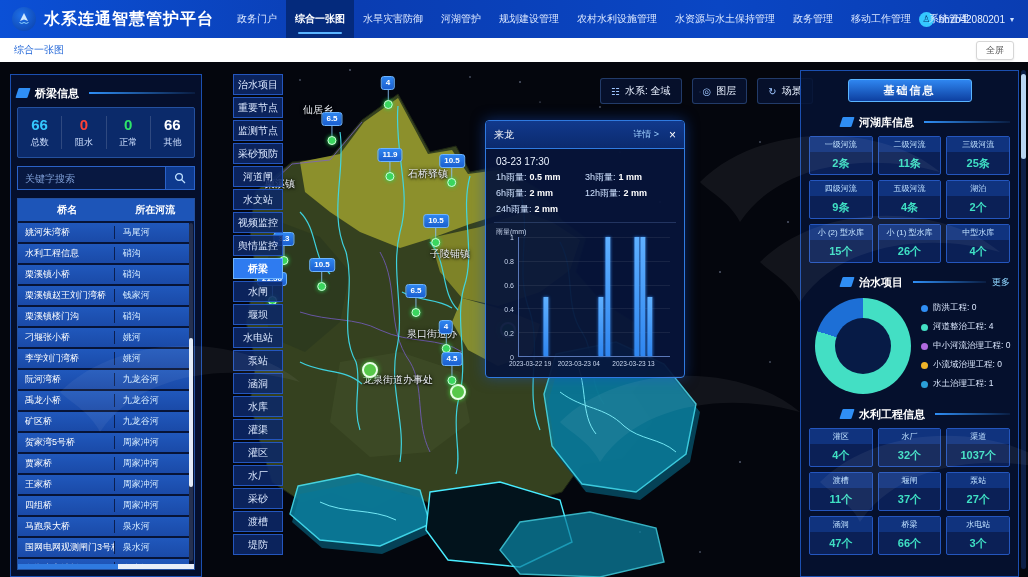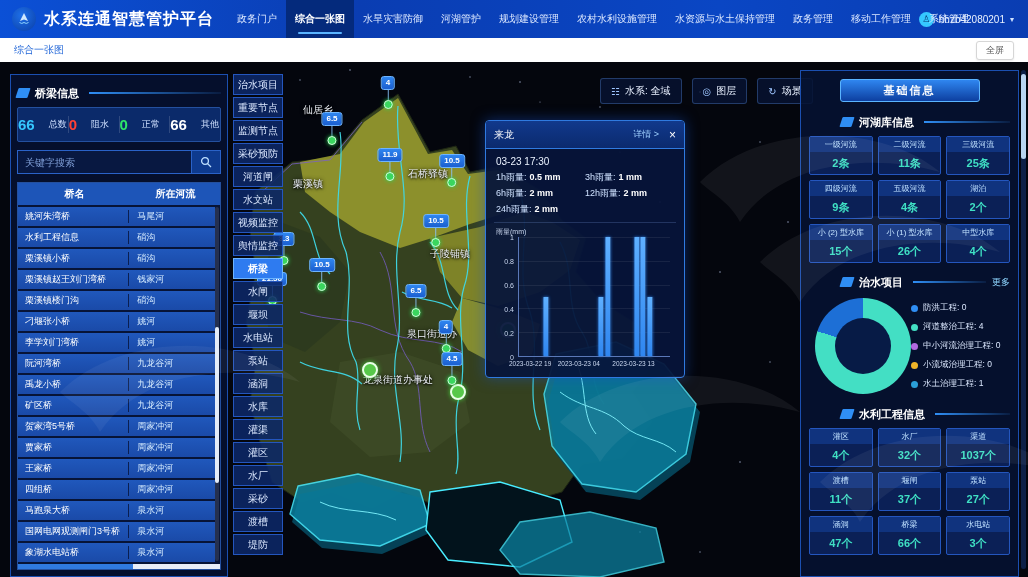--- a/index.html
+++ b/index.html
@@ -36,28 +36,28 @@
     font-size:8px;font-weight:bold;color:#fff;padding:1px 4px;line-height:10px;white-space:nowrap;}
   .stem{width:1px;height:10px;background:rgba(140,200,255,.85);}
   .dot{width:7px;height:7px;border-radius:50%;background:#3ad65e;border:1px solid #d2ffdd;box-shadow:0 0 4px #2bd654;}
   .station{position:absolute;z-index:6;width:12px;height:12px;border-radius:50%;background:#57c84a;border:2px solid #eaffe8;box-shadow:0 0 5px #45d13c;transform:translate(-50%,-50%);cursor:pointer;}
   
   .map-controls{position:absolute;z-index:8;top:16px;left:600px;display:flex;gap:10px;}
   .mc-btn{display:flex;align-items:center;gap:5px;background:rgba(7,18,48,.88);border:1px solid rgba(90,140,220,.35);
     border-radius:3px;color:#e8f0ff;font-size:10px;padding:5px 10px;cursor:pointer;font-family:inherit;}
   .mc-icon{font-size:10px;color:#9fc6ff;}
   
-  .left-panel{position:absolute;z-index:10;left:10px;top:12px;width:218px;height:503px;box-sizing:border-box;
+  .left-panel{position:absolute;z-index:10;left:10px;top:12px;width:192px;height:503px;box-sizing:border-box;
     background:rgba(6,18,50,.85);border:1px solid #1b4fb0;display:flex;flex-direction:column;padding:6px;}
   .card-head{display:flex;align-items:center;gap:6px;height:20px;margin:2px 0 4px;}
   .accent{width:12px;height:10px;background:#2f8ef5;transform:skewX(-18deg);border-radius:1px;}
   .card-title{font-size:11px;font-weight:bold;color:#fff;white-space:nowrap;}
   .head-line{flex:1;height:2px;background:linear-gradient(90deg,#2f8ef5,rgba(47,142,245,.1));margin-left:4px;}
   .stats{display:flex;background:#0b2a6a;border:1px solid #24509e;border-radius:2px;padding:8px 0;margin-bottom:8px;}
-  .stat{flex:1;display:flex;flex-direction:row;align-items:center;gap:14px;border-right:1px solid rgba(255,255,255,.15);}
+  .stat{flex:1;display:flex;flex-direction:column;align-items:center;gap:3px;border-right:1px solid rgba(255,255,255,.15);}
   .stat:last-child{border-right:none;}
   .stat-val{font-size:15px;font-weight:bold;color:var(--c,#fff);}
   .stat-label{font-size:9px;color:#cfe0ff;}
   .search-row{display:flex;height:24px;margin-bottom:8px;}
   .search-input{flex:1;background:rgba(10,30,80,.6);border:1px solid #2a62c8;border-right:none;color:#e8f0ff;
     font-size:10px;padding:0 7px;outline:none;font-family:inherit;}
   .search-input::placeholder{color:#7f9ed6;}
   .search-btn{width:30px;background:#0e3a8e;border:1px solid #2a62c8;cursor:pointer;display:flex;align-items:center;justify-content:center;}
   .table{flex:1;display:flex;flex-direction:column;border:1px solid #24509e;position:relative;overflow:hidden;background:rgba(8,24,64,.6);}
   .t-head{display:flex;background:#1d55b8;height:22px;align-items:center;font-size:10px;font-weight:bold;color:#fff;flex:none;}
@@ -95,30 +95,30 @@
   .plot{position:absolute;inset:0;border-left:1px solid #5a78b8;border-bottom:1px solid #5a78b8;
     background:repeating-linear-gradient(180deg,rgba(255,255,255,.07) 0 1px,transparent 1px 20%);}
   .bar{position:absolute;bottom:0;width:5px;background:linear-gradient(180deg,#5fb0ff,#2f86f0);transform:translateX(-50%);box-shadow:0 0 3px #2f86f0;}
   .yticks{position:absolute;left:-22px;top:0;bottom:0;width:20px;}
   .ytick{position:absolute;right:2px;transform:translateY(-50%);font-size:7px;color:#cbd8f0;}
   .xticks{position:absolute;left:24px;right:6px;bottom:1px;height:10px;}
   .xtick{position:absolute;transform:translateX(-50%);font-size:6.5px;color:#cbd8f0;white-space:nowrap;}
   
   .right-panel{position:absolute;z-index:10;left:800px;top:8px;width:219px;height:507px;box-sizing:border-box;
     background:rgba(6,18,50,.88);border:1px solid #1b4fb0;padding:6px 8px;display:flex;flex-direction:column;overflow:hidden;}
-  .info-btn{margin:2px auto 8px;display:block;width:140px;height:23px;background:linear-gradient(180deg,#2f86f0,#0d3fa0);
+  .info-btn{margin:2px auto 8px;display:block;width:124px;height:23px;background:linear-gradient(180deg,#2f86f0,#0d3fa0);
     border:1px solid #5ab4ff;border-radius:3px;color:#fff;font-size:11px;font-weight:bold;cursor:pointer;font-family:inherit;letter-spacing:2px;}
   .sec-head{display:flex;align-items:center;gap:6px;height:18px;margin:3px 0 5px;padding-left:32px;}
   .sec-title{font-size:11px;font-weight:bold;white-space:nowrap;}
   .sec-more{font-size:9px;color:#8fd6ff;cursor:pointer;margin-left:auto;text-decoration:none;}
   .card-grid{display:grid;grid-template-columns:repeat(3,1fr);gap:5px;margin-bottom:7px;}
   .mini-card{border:1px solid #2456be;background:rgba(12,36,96,.8);border-radius:2px;overflow:hidden;cursor:pointer;}
   .mini-label{display:block;background:#10337e;font-size:8px;color:#bfe0ff;text-align:center;line-height:15px;height:15px;white-space:nowrap;overflow:hidden;}
   .mini-value{display:block;font-size:11px;font-weight:bold;color:#3fe0c4;text-align:center;line-height:22px;height:22px;}
-  .donut-row{display:flex;align-items:center;margin:2px 0 8px;}
+  .donut-row{display:flex;align-items:center;gap:10px;margin:2px 0 8px;}
   .donut{width:96px;height:96px;border-radius:50%;position:relative;flex:none;margin-left:6px;}
   .donut::after{content:"";position:absolute;inset:20px;border-radius:50%;background:#071b46;}
   .legend{display:flex;flex-direction:column;gap:7px;flex:1;}
   .legend-item{display:flex;align-items:center;gap:5px;font-size:8.5px;color:#dce8ff;white-space:nowrap;}
   .l-dot{width:7px;height:7px;border-radius:50%;background:var(--c,#2f8ef5);flex:none;}
   .panel-scroll{position:absolute;z-index:11;right:2px;top:8px;bottom:8px;width:5px;background:rgba(20,50,110,.6);border-radius:3px;}
   .panel-scroll .thumb{position:absolute;top:4px;left:0;width:100%;height:85px;background:#b8d4f0;border-radius:3px;display:block;}
   
   .watermark{position:absolute;inset:0;z-index:30;pointer-events:none;}
 </style>
@@ -225,21 +225,21 @@
             <path d="M576,300 C588,324 580,352 596,372"></path>
             <path d="M320,440 C344,452 372,446 396,458"></path>
           </g>
         </g>
       </g>
     </svg>
 
     <div>
 
     <span class="town" style="left: 318px; top: 48px;">仙居乡</span>
-        <span class="town" style="left: 280px; top: 122px; margin-left: 28px;">栗溪镇</span>
+        <span class="town" style="left: 280px; top: 122px;">栗溪镇</span>
         <span class="town" style="left: 428px; top: 112px;">石桥驿镇</span>
         <span class="town" style="left: 450px; top: 192px;">子陵铺镇</span>
         <span class="town" style="left: 432px; top: 272px;">泉口街道办</span>
         <span class="town" style="left: 398px; top: 318px;">龙泉街道办事处</span>
       </div>
 
     <div>
 
     <div class="marker" style="left: 388px; top: 14px;">
           <span class="chip">4</span>

